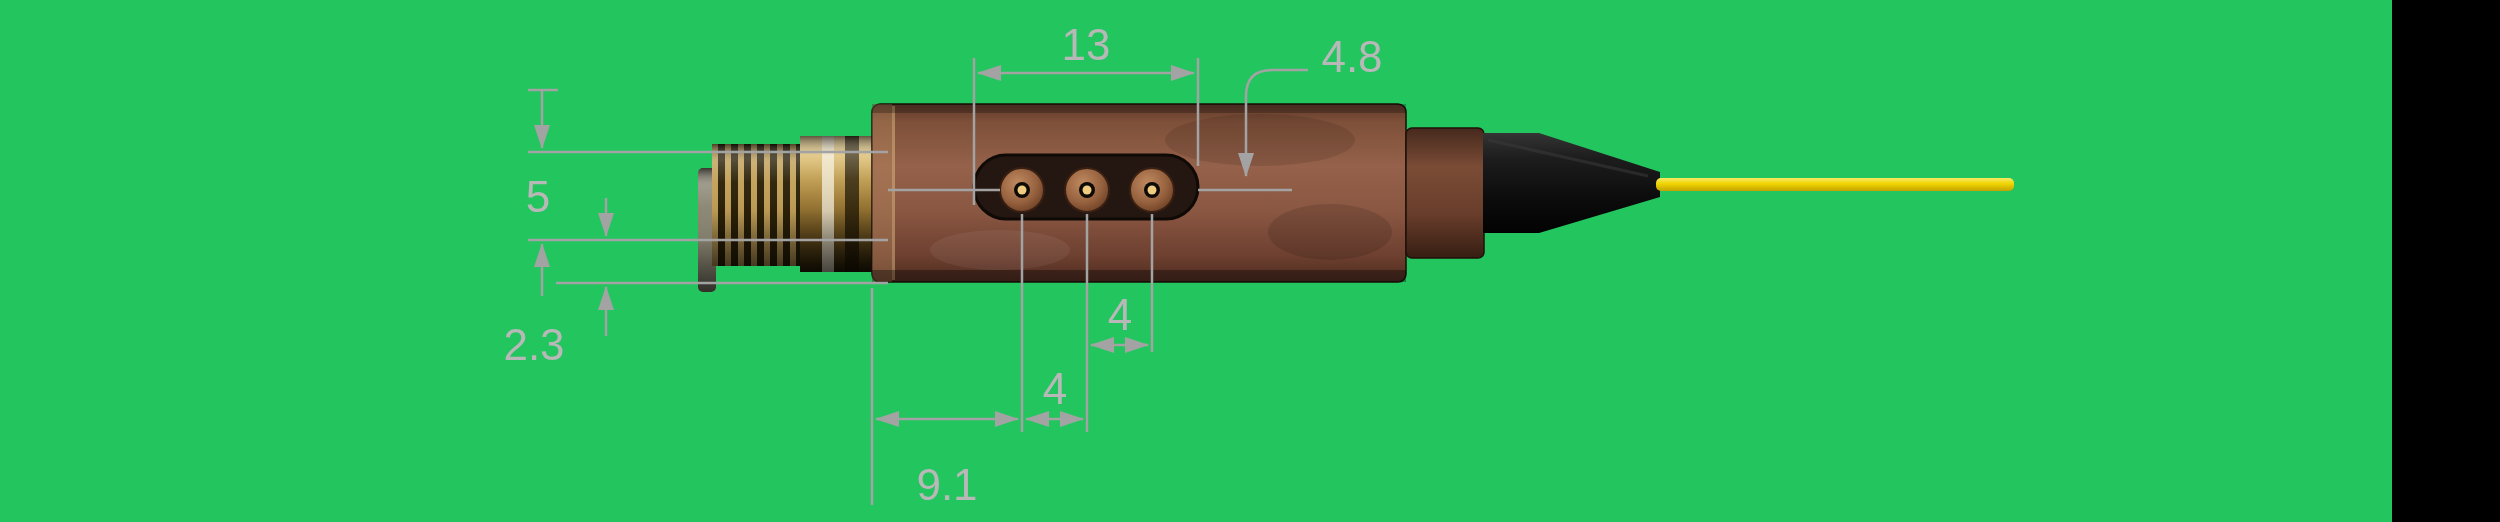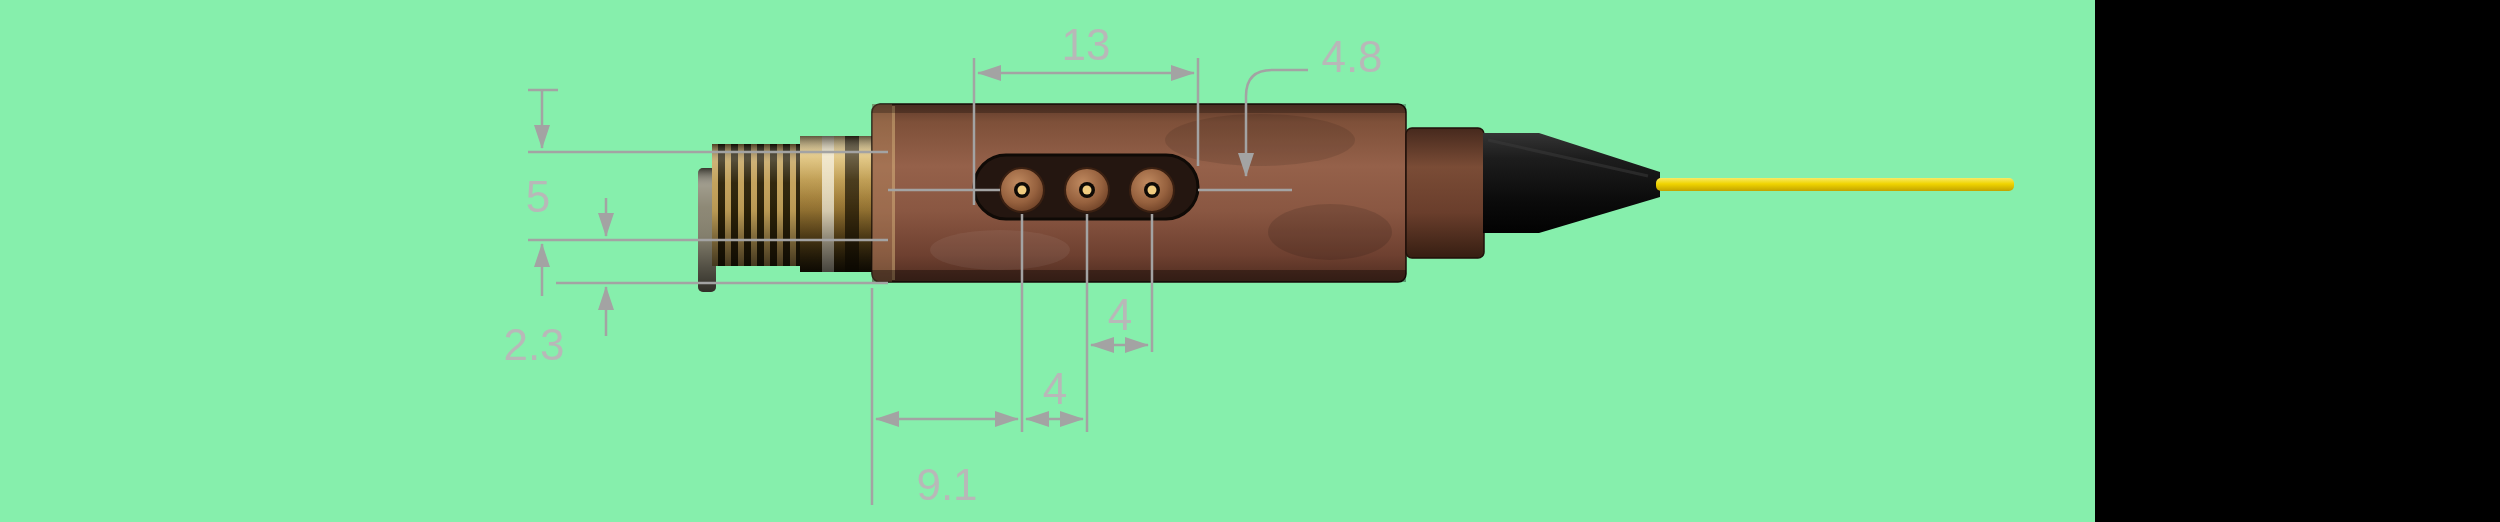--- a/index.html
+++ b/index.html
@@ -2,23 +2,23 @@
 <html><head>
 <meta charset="utf-8">
 <style>
   html, body {
     margin: 0;
     padding: 0;
     background: #000;
   }
   .stage {
     position: relative;
-    width: 2095px;
+    width: 2392px;
     height: 522px;
-    background: #86efac;
+    background: #22c55e;
     overflow: hidden;
     font-family: "Liberation Sans", sans-serif;
     text-align: center;
   }
   svg text {
     font-family: "Liberation Sans", sans-serif;
     fill: #b8b8b8;
     font-size: 44px;
     font-weight: 400;
   }

